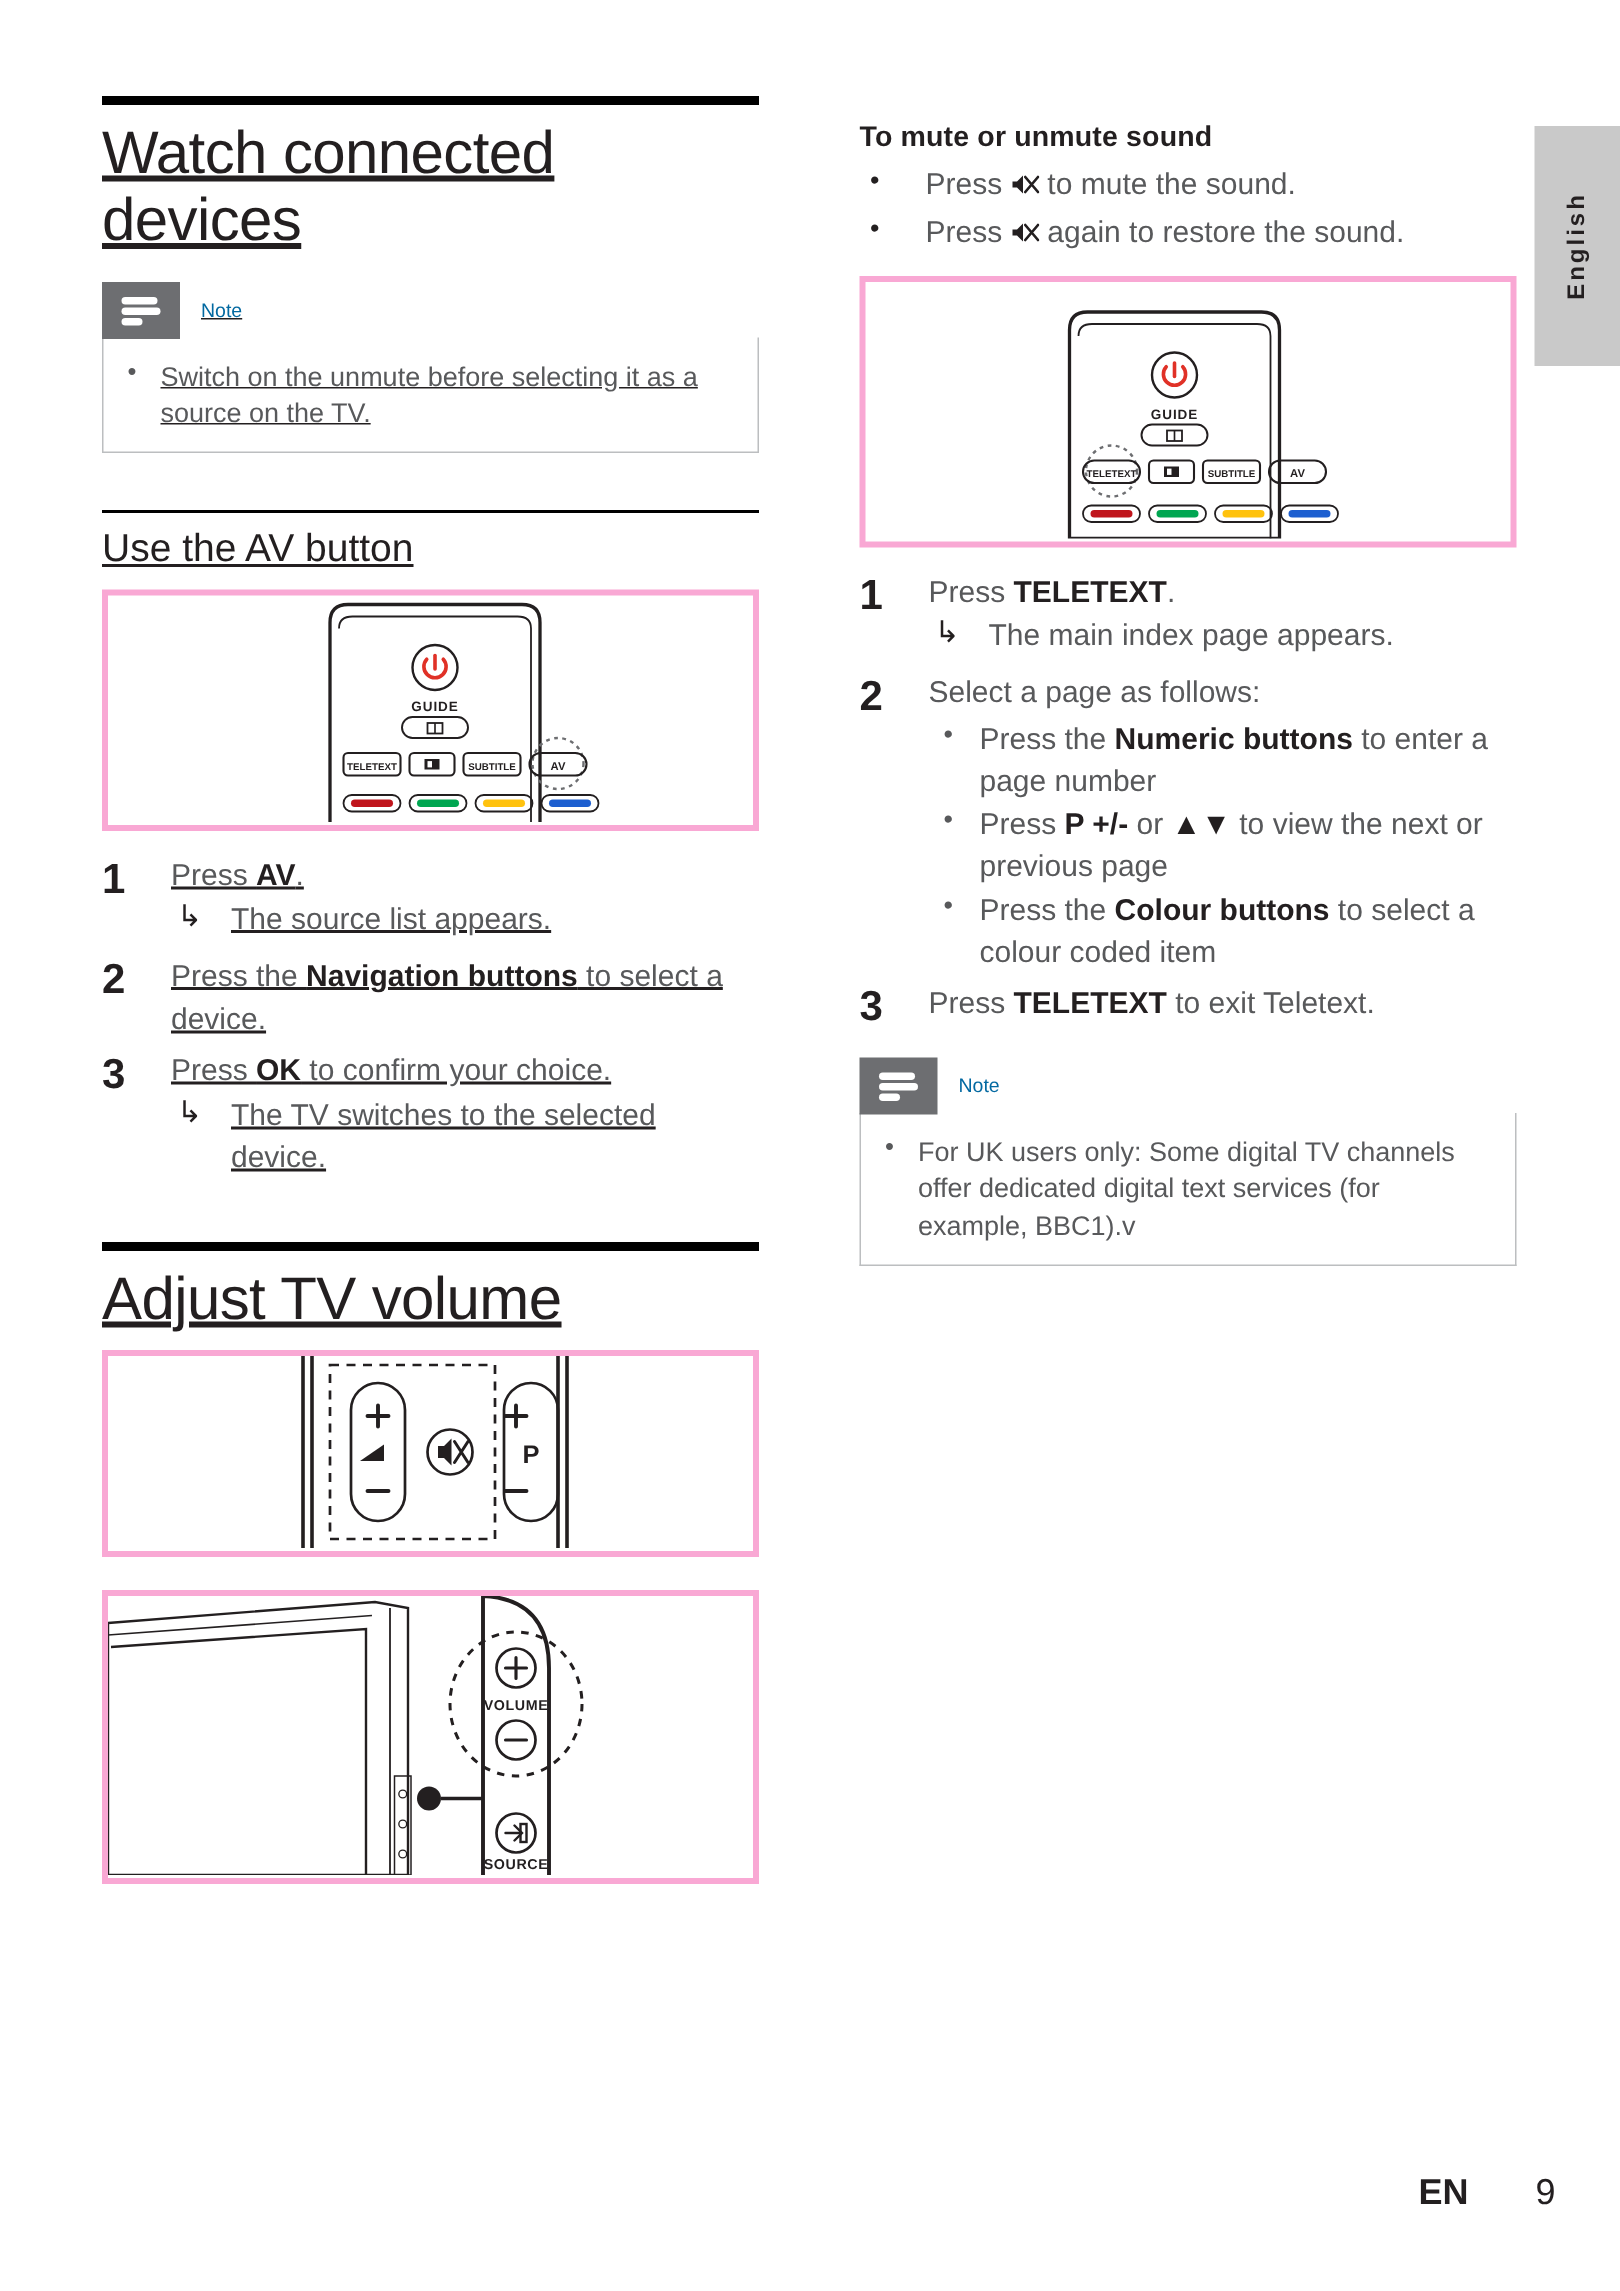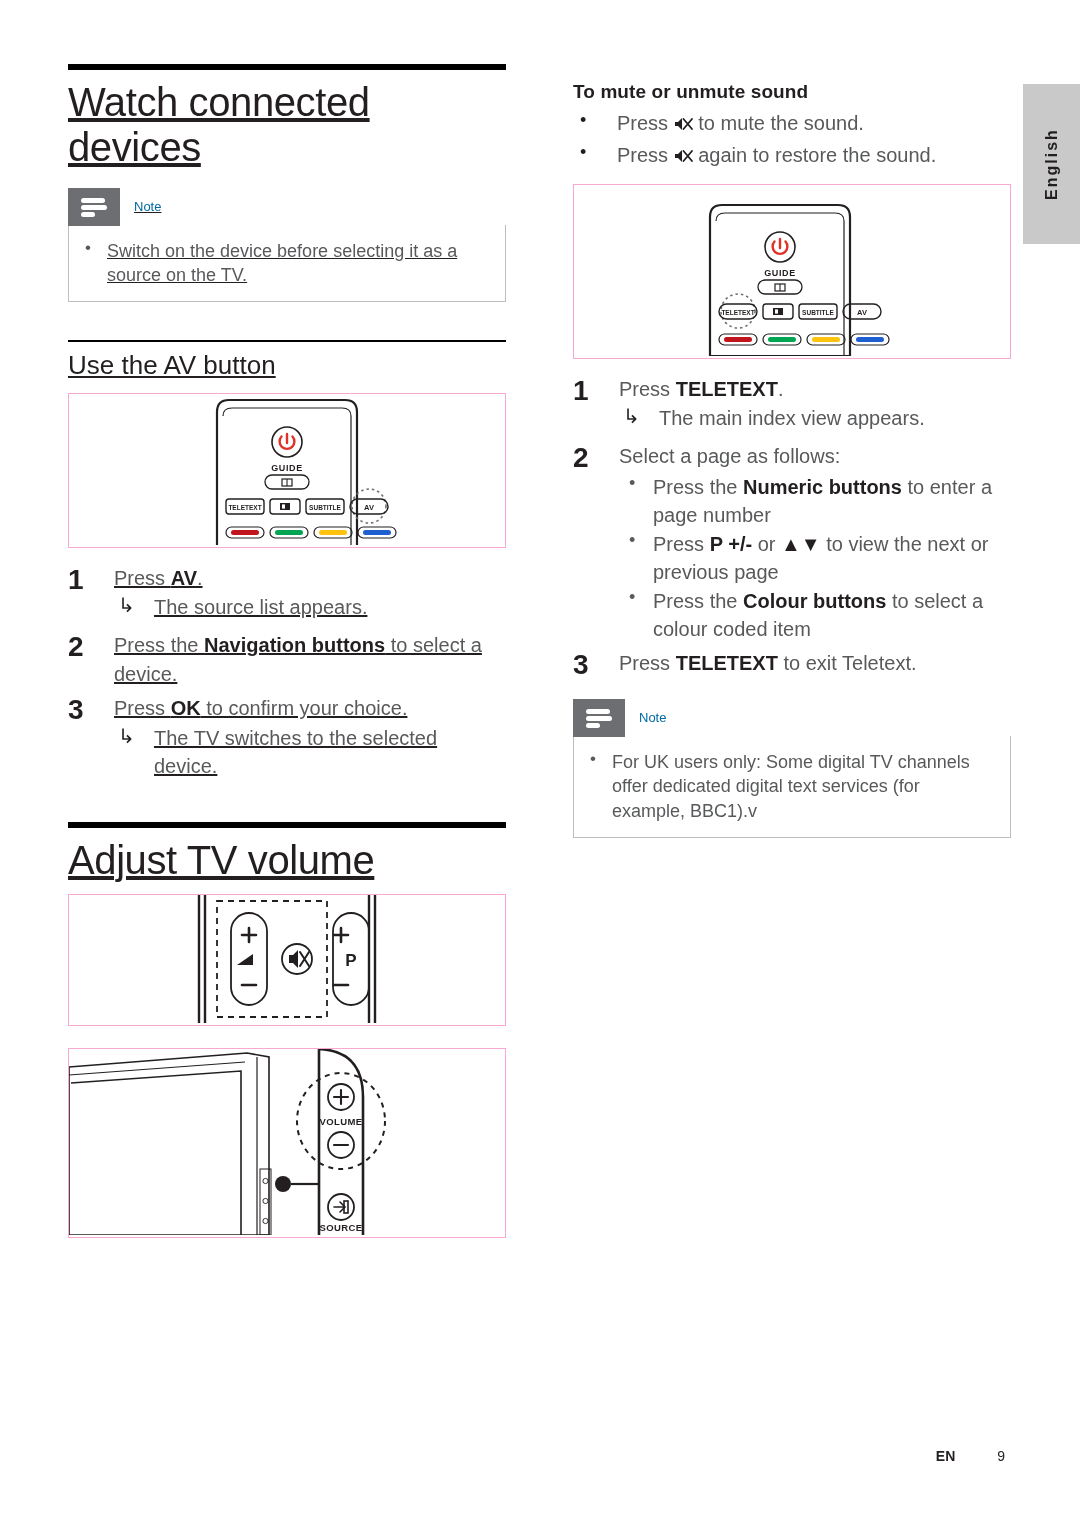--- a/index.html
+++ b/index.html
@@ -107,21 +107,21 @@
   .note-body ul { margin: 0; padding: 0; list-style: none; }
   .note-body li { position: relative; padding-left: 28px; }
   .note-body li::before {
     content: "\2022";
     position: absolute; left: 6px; top: -2px;
     font-size: 17px;
   }
 
   
   .figure {
-    border: 1px solid #f9a8d4;
+    border: 4px solid #f9a8d4;
     margin-top: 12px;
     background: #ffffff;
     overflow: hidden;
     position: relative;
   }
 
   
   ol.steps { list-style: none; margin: 16px 0 0 0; padding: 0; }
   ol.steps > li {
     position: relative;
@@ -189,22 +189,22 @@
   }
 
   b, strong { color: #231f20; font-weight: bold; }
 
   
   .footer {
     position: absolute;
     left: 0; right: 0;
     top: 1448px;
     text-align: right;
-    padding-right: 75px;
-    font-size: 14px;
+    padding-right: 43px;
+    font-size: 24px;
     color: #231f20;
   }
   .footer .en { font-weight: bold; margin-right: 38px; }
 
   
   .g-mute, .g-vol {
     display: inline-block;
     vertical-align: -2px;
   }
 </style>
@@ -228,21 +228,21 @@
           <svg width="30" height="22" viewBox="0 0 30 22" aria-hidden="true">
             <rect x="2" y="2" width="24" height="5" rx="2.5" fill="#ffffff"></rect>
             <rect x="2" y="9" width="26" height="5" rx="2.5" fill="#ffffff"></rect>
             <rect x="2" y="16" width="14" height="5" rx="2.5" fill="#ffffff"></rect>
           </svg>
         </div>
         <div class="note-title">Note</div>
       </div>
       <div class="note-body">
         <ul>
-          <li>Switch on the device before selecting it as a source on the TV.</li>
+          <li>Switch on the unmute before selecting it as a source on the TV.</li>
         </ul>
       </div>
     </div>
 
     <div style="margin-top:38px;">
       <div class="rule-thin"></div>
       <h2 class="h-sub">Use the AV button</h2>
     </div>
 
     <div class="figure" style="height:153px;">
@@ -419,21 +419,21 @@
         <rect x="238" y="152" width="28" height="5" rx="2.5" fill="#ffc20e"></rect>
         <rect x="277" y="149" width="38" height="11" rx="5.5" fill="none" stroke="#231f20" stroke-width="1.2"></rect>
         <rect x="282" y="152" width="28" height="5" rx="2.5" fill="#1d5fd0"></rect>
       </svg>
     </div>
 
     <ol class="steps">
       <li>
         <span class="num">1</span>
         <span>Press <b>TELETEXT</b>.</span>
-        <span class="sub-arrow">The main index view appears.</span>
+        <span class="sub-arrow">The main index page appears.</span>
       </li>
       <li style="margin-top:10px;">
         <span class="num">2</span>
         <span>Select a page as follows:</span>
         <ul class="inner-bullets">
           <li>Press the <b>Numeric buttons</b> to enter a page number</li>
           <li>Press <b>P +/-</b> or <b>▲▼</b> to view the next or previous page</li>
           <li>Press the <b>Colour buttons</b> to select a colour coded item</li>
         </ul>
       </li>

